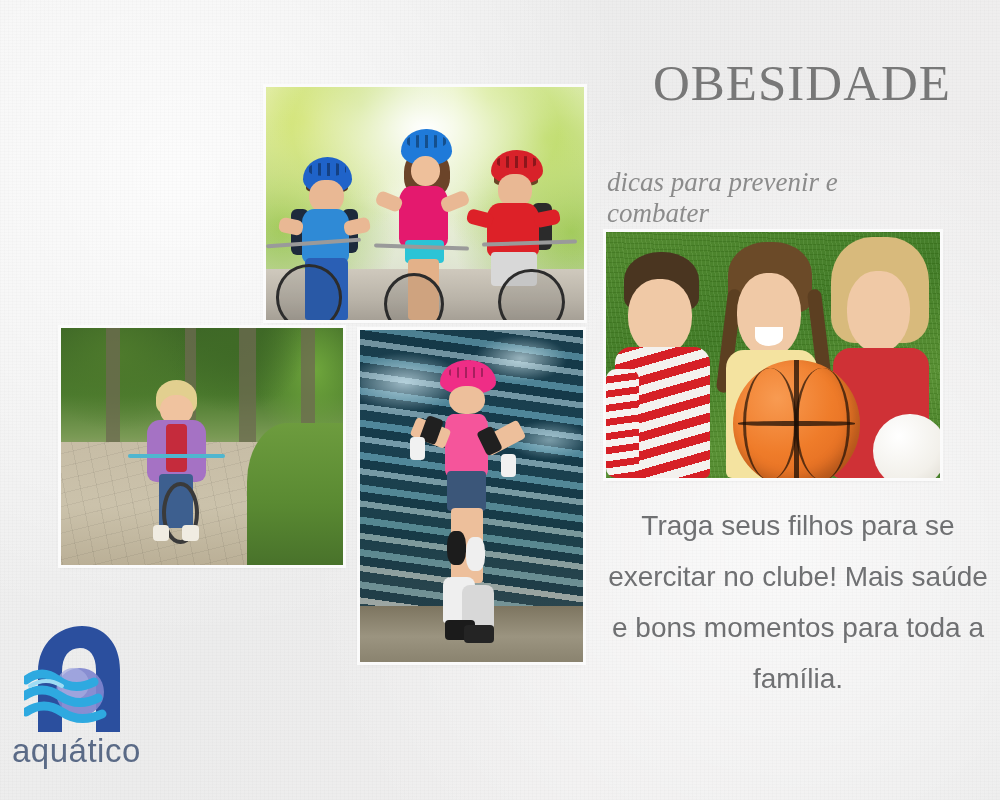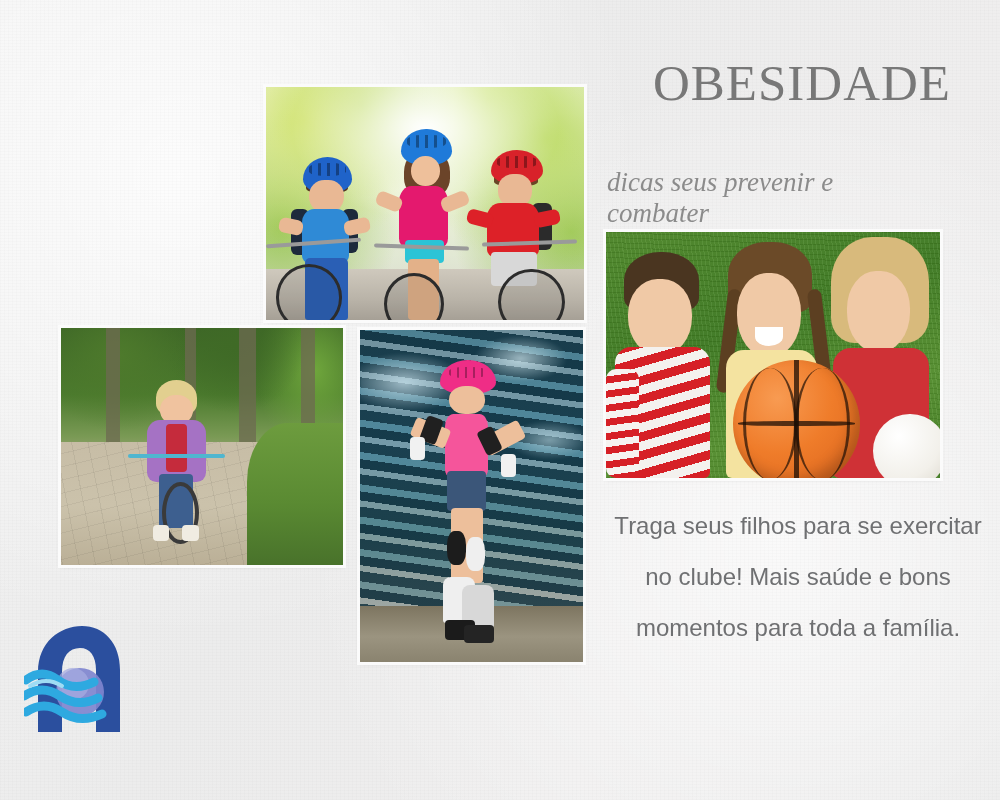--- a/index.html
+++ b/index.html
@@ -266,21 +266,21 @@
     font-style: italic;
     font-size: 27px;
     line-height: 31px;
     color: #8b8b8b;
     z-index: 4;
   }
   #calltoaction {
     position:absolute; left:600px; top:500px; width:396px;
     text-align:center;
     font-family: "Liberation Sans", sans-serif;
-    font-size: 24px;
+    font-size: 28px;
     line-height: 51px;
     color: #6f7072;
     z-index: 4;
   }
 
   
   #logo { position:absolute; left:6px; top:620px; width:150px; height:165px; z-index:4; }
   #logo-mark { position:absolute; left:18px; top:0; width:105px; height:115px; }
   #logo-text {
     position:absolute; left:6px; top:112px; width:140px;
@@ -425,31 +425,32 @@
         <div class="seam s3"></div>
         <div class="seam s4"></div>
       </div>
     </div>
   </div>
 
   <div id="headline">
     <div>OBESIDADE</div>
   </div>
 
-  <div id="subline">dicas seus prevenir e combater</div>
+  <div id="subline">dicas para prevenir e combater</div>
 
   <div id="calltoaction">Traga seus filhos para se exercitar no clube! Mais saúde e bons momentos para toda a família.</div>
 
   <div id="logo">
     <div id="logo-mark">
       <svg viewBox="0 0 105 115" width="105" height="115" aria-hidden="true">
         <path d="M14 112 L14 52 C14 22 36 6 58 6 C80 6 96 23 96 50 L96 112 L72 112 L72 50 C72 36 66 28 56 28 C45 28 38 36 38 52 L38 112 Z" fill="#2b4f9e"></path>
         <circle cx="56" cy="72" r="24" fill="#7f86cf" opacity="0.92"></circle>
         <circle cx="49" cy="64" r="16" fill="#a6abe0" opacity="0.75"></circle>
         <path d="M2 60 Q18 48 34 60 T70 62" stroke="#2ea9e0" stroke-width="9" fill="none" stroke-linecap="round"></path>
         <path d="M0 76 Q18 64 36 76 T74 78" stroke="#2ea9e0" stroke-width="9" fill="none" stroke-linecap="round"></path>
         <path d="M2 92 Q20 80 38 92 T78 94" stroke="#2ea9e0" stroke-width="9" fill="none" stroke-linecap="round"></path>
         <path d="M6 66 Q22 56 38 66" stroke="#9fdcf4" stroke-width="4" fill="none" stroke-linecap="round"></path>
       </svg>
     </div>
+    <div id="logo-text">aquático</div>
   </div>
 
 </div>
 
 </body></html>

